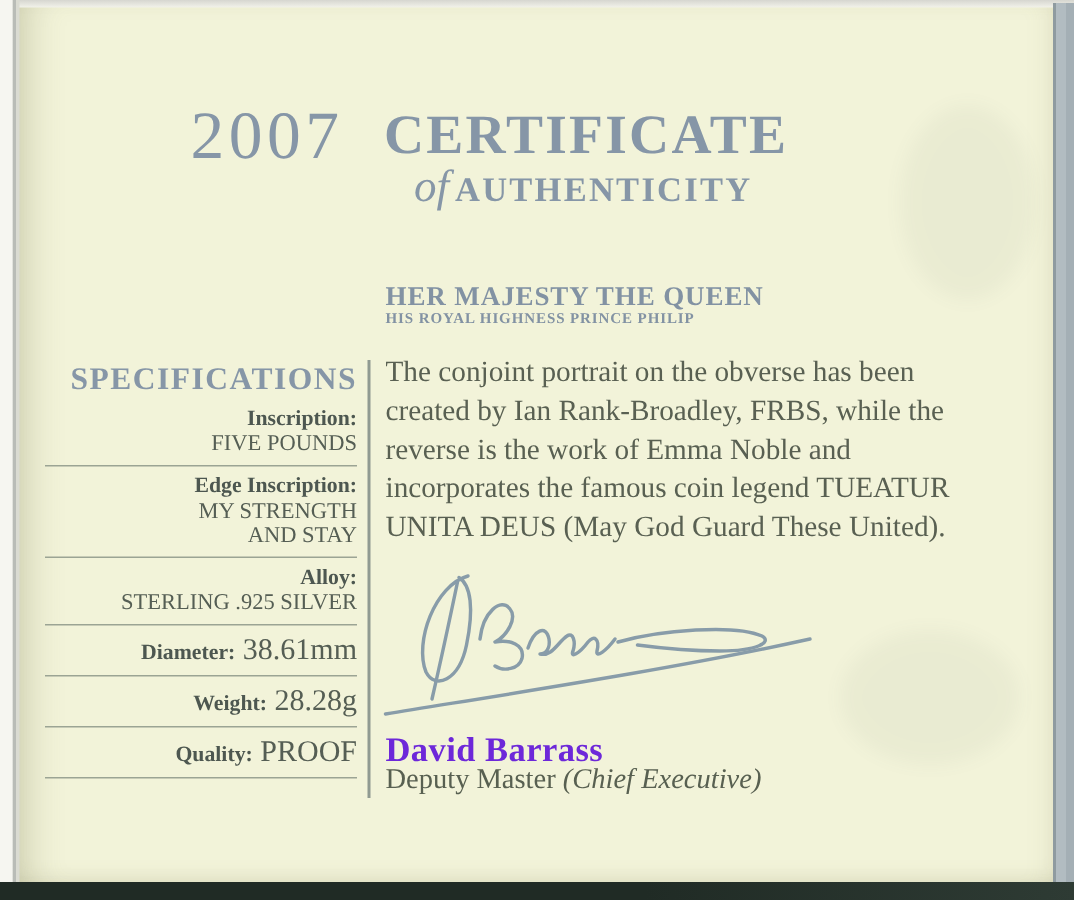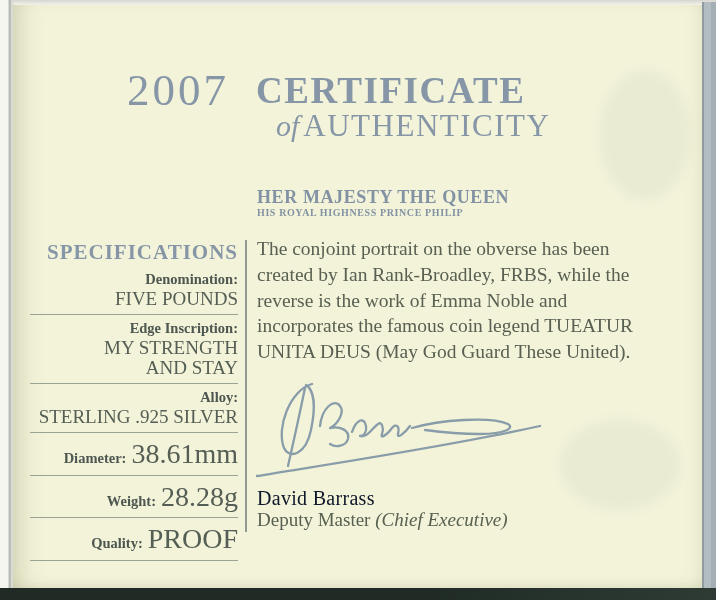--- a/index.html
+++ b/index.html
@@ -30,50 +30,50 @@
   .smudge.a{left:600px;top:70px;width:90px;height:130px;}
   .smudge.b{left:560px;top:420px;width:120px;height:90px;}
 
   
   .year{position:absolute;left:127px;top:64px;font-size:45px;color:#8696a7;
     letter-spacing:3px;}
   .title1{position:absolute;left:256px;top:69px;font-size:37px;color:#8696a7;
     letter-spacing:1.5px;font-weight:600;}
   .ofline{position:absolute;left:276px;top:108px;color:#8696a7;}
   .ofline .of{font-style:italic;font-size:30px;}
-  .ofline .auth{font-size:31px;letter-spacing:1.5px;font-weight:400;margin-left:4px;}
+  .ofline .auth{font-size:23px;letter-spacing:1.5px;font-weight:700;margin-left:4px;}
   .product{position:absolute;left:256px;top:146px;font-size:27px;color:#8495a5;
     letter-spacing:1.5px;font-weight:600;}
   .hm{position:absolute;left:257px;top:187px;font-size:18px;font-weight:bold;
     color:#8292a3;letter-spacing:.6px;}
   .hrh{position:absolute;left:257px;top:207px;font-size:10px;font-weight:bold;
     color:#8292a3;letter-spacing:.6px;}
 
   
   .specs{position:absolute;left:30px;top:240px;width:208px;text-align:right;}
   .specs-heading{font-size:21px;color:#8696a7;letter-spacing:1px;font-weight:600;
     margin-bottom:5px;}
   .spec-label{font-size:14.5px;font-weight:bold;color:#4d5750;line-height:1.05;}
-  .spec-value{font-size:19px;color:#555e54;line-height:1.05;white-space:pre-line;}
+  .spec-value{font-size:15px;color:#555e54;line-height:1.05;white-space:pre-line;}
   .spec-row.stacked{padding:2px 0 1px;}
   .spec-row.stacked .spec-value{margin-top:2px;}
   .spec-row.inline{padding:2px 0;}
   .spec-row.inline .spec-label{margin-right:5px;}
-  .spec-row.inline .spec-value{font-size:28px;}
+  .spec-row.inline .spec-value{font-size:20px;}
   .spec-rule{border-bottom:1px solid #9ba494;margin:4px 0;}
 
   .divider{position:absolute;left:245px;top:240px;width:1.5px;height:292px;
     background:#909a91;}
 
   
   .paragraph{position:absolute;left:257px;top:236px;width:462px;
     font-size:19.5px;line-height:25.8px;color:#596052;white-space:pre-line;}
   .signature{position:absolute;left:248px;top:378px;}
-  .signatory-name{position:absolute;left:257px;top:487px;font-size:20px;
-    font-weight:normal;color:#0f172a;letter-spacing:.3px;}
+  .signatory-name{position:absolute;left:257px;top:487px;font-size:23px;
+    font-weight:bold;color:#6d28d9;letter-spacing:.3px;}
   .signatory-title{position:absolute;left:257px;top:509px;font-size:19px;
     color:#586051;}
   .signatory-title .it{font-style:italic;}
 </style>
 </head>
 <body>
 
 <div class="scan">
 
   <div class="page"></div>
@@ -90,21 +90,21 @@
   <div class="ofline">
     <span class="of">of</span><span class="auth">AUTHENTICITY</span>
   </div>
   <div class="hm">HER MAJESTY THE QUEEN</div>
   <div class="hrh">HIS ROYAL HIGHNESS PRINCE PHILIP</div>
 
   <div class="specs">
     <div class="specs-heading">SPECIFICATIONS</div>
 
     <div class="spec-row stacked">
-      <div class="spec-label">Denomination:</div>
+      <div class="spec-label">Inscription:</div>
       <div class="spec-value">FIVE POUNDS</div>
     </div>
     <div class="spec-rule"></div>
 
     <div class="spec-row stacked">
       <div class="spec-label">Edge Inscription:</div>
       <div class="spec-value">MY STRENGTH
 AND STAY</div>
     </div>
     <div class="spec-rule"></div>

